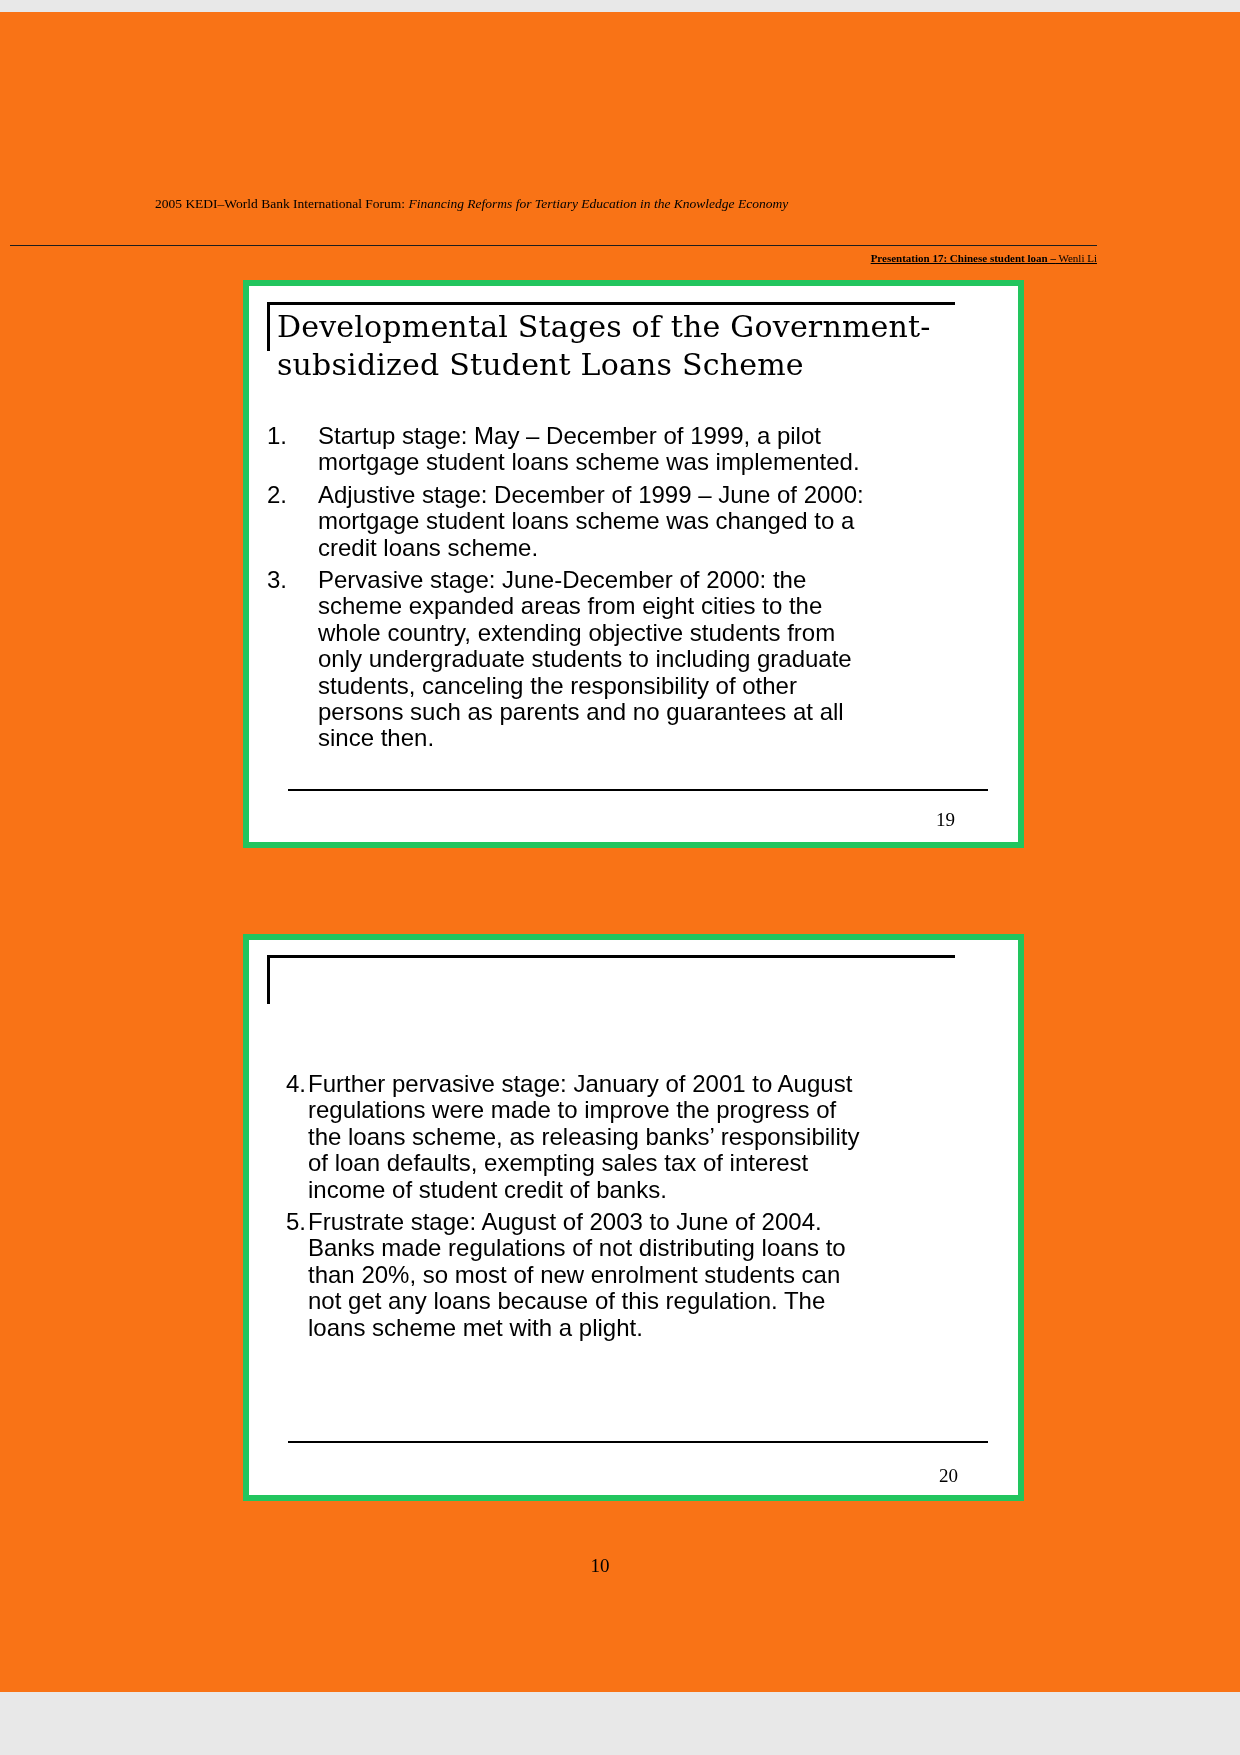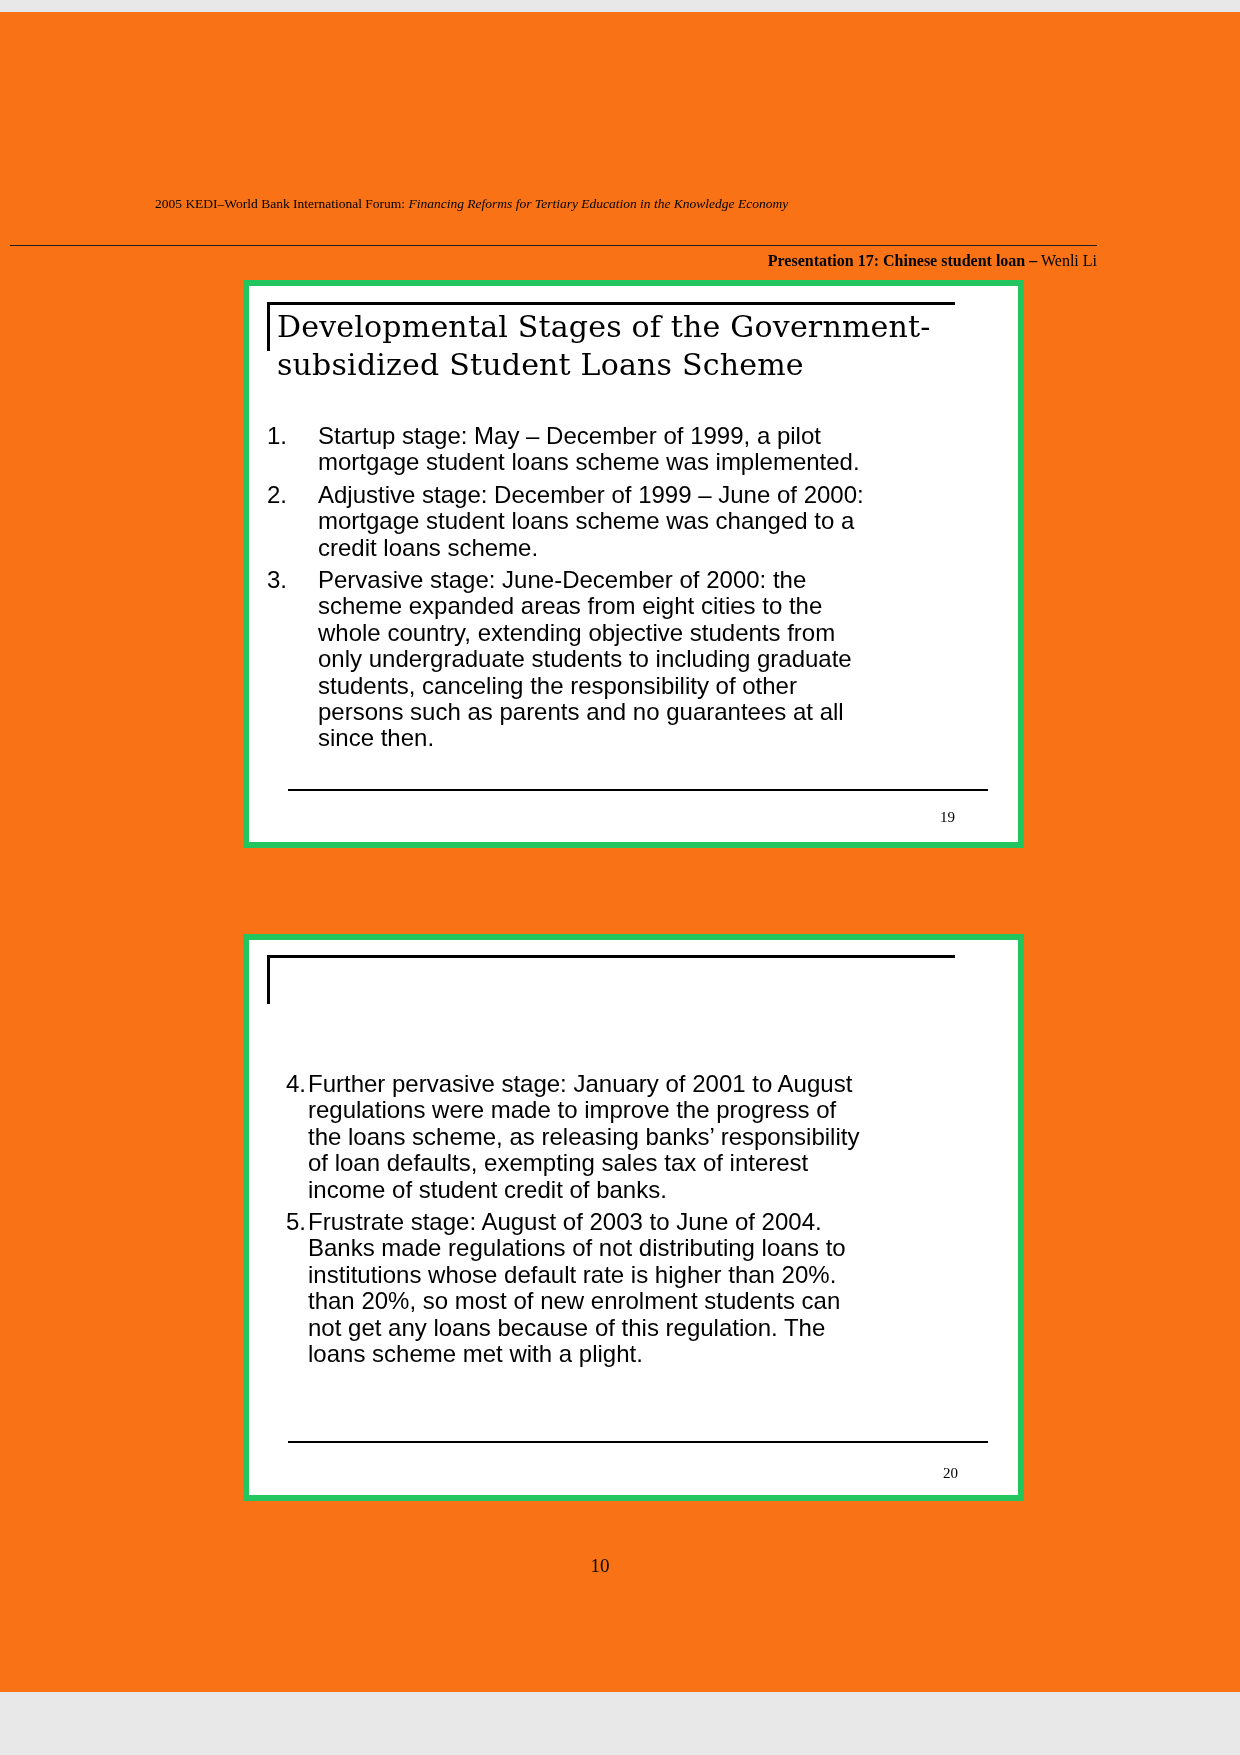--- a/index.html
+++ b/index.html
@@ -6,21 +6,21 @@
   .page {
     position:relative; width:1240px; height:1680px; margin:12px auto;
     background:#f97316; color:#000;
     font-family:"Liberation Serif", serif;
     overflow:hidden;
   }
   
   .hdr1 { position:absolute; left:155px; top:184px; font-size:13.5px; white-space:nowrap; }
   .hdr1 .it { font-style:italic; }
   .hdr-sep { position:absolute; left:10px; top:233px; width:1087px; height:0; border-top:1.6px solid #1e1e1e; }
-  .hdr2 { position:absolute; left:0; top:240px; width:1097px; text-align:right; font-size:16px; white-space:nowrap; }
+  .hdr2 { position:absolute; left:0; top:240px; width:1097px; text-align:right; font-size:11px; white-space:nowrap;text-decoration:underline; }
   .hdr2 .b { font-weight:bold; }
 
   
   .slide { position:absolute; left:243px; width:769px; border:6px solid #22c55e; background:#fff; }
   #slide1 { top:268px; height:556px; }
   #slide2 { top:922px; height:555px; }
 
   .t-top  { position:absolute; left:18px; width:688px; height:3px; background:#000; }
   .t-left { position:absolute; left:18px; width:3px;  height:49px; background:#000; }
   #slide1 .t-top, #slide1 .t-left { top:16px; }
@@ -45,21 +45,21 @@
   #slide2 .li { padding-left:59px; }
   .li .num { position:absolute; top:0; }
   #slide1 .li .num { left:18px; }
   #slide2 .li .num { left:37px; }
   .tline { white-space:nowrap; }
 
   .f-line { position:absolute; left:39px; width:700px; height:2px; background:#000; }
   #slide1 .f-line { top:503px; }
   #slide2 .f-line { top:501px; }
 
-  .s-num { position:absolute; font-size:15px; font-family:"Liberation Serif", serif; }
+  .s-num { position:absolute; font-size:19px; font-family:"Liberation Serif", serif; }
   #slide1 .s-num { right:63px; top:523px; }
   #slide2 .s-num { right:60px; top:525px; }
 
   
   .page-num { position:absolute; left:0; top:1543px; width:1200px; text-align:center; font-size:19px; }
 </style>
 </head>
 <body>
 
 <div class="page">
@@ -115,21 +115,20 @@
         <div class="tline">Further pervasive stage: January of 2001 to August</div>
         <div class="tline">regulations were made to improve the progress of</div>
         <div class="tline">the loans scheme, as releasing banks’ responsibility</div>
         <div class="tline">of loan defaults, exempting sales tax of interest</div>
         <div class="tline">income of student credit of banks.</div>
       </div>
       <div class="li">
         <span class="num">5.</span>
         <div class="tline">Frustrate stage: August of 2003 to June of 2004.</div>
         <div class="tline">Banks made regulations of not distributing loans to</div>
-        <div class="tline">institutions whose default rate is higher than 20%.</div>
         <div class="tline">than 20%, so most of new enrolment students can</div>
         <div class="tline">not get any loans because of this regulation. The</div>
         <div class="tline">loans scheme met with a plight.</div>
       </div>
     </div>
     <div class="f-line"></div>
     <div class="s-num">20</div>
   </div>
 
   <div class="page-num">10</div>

